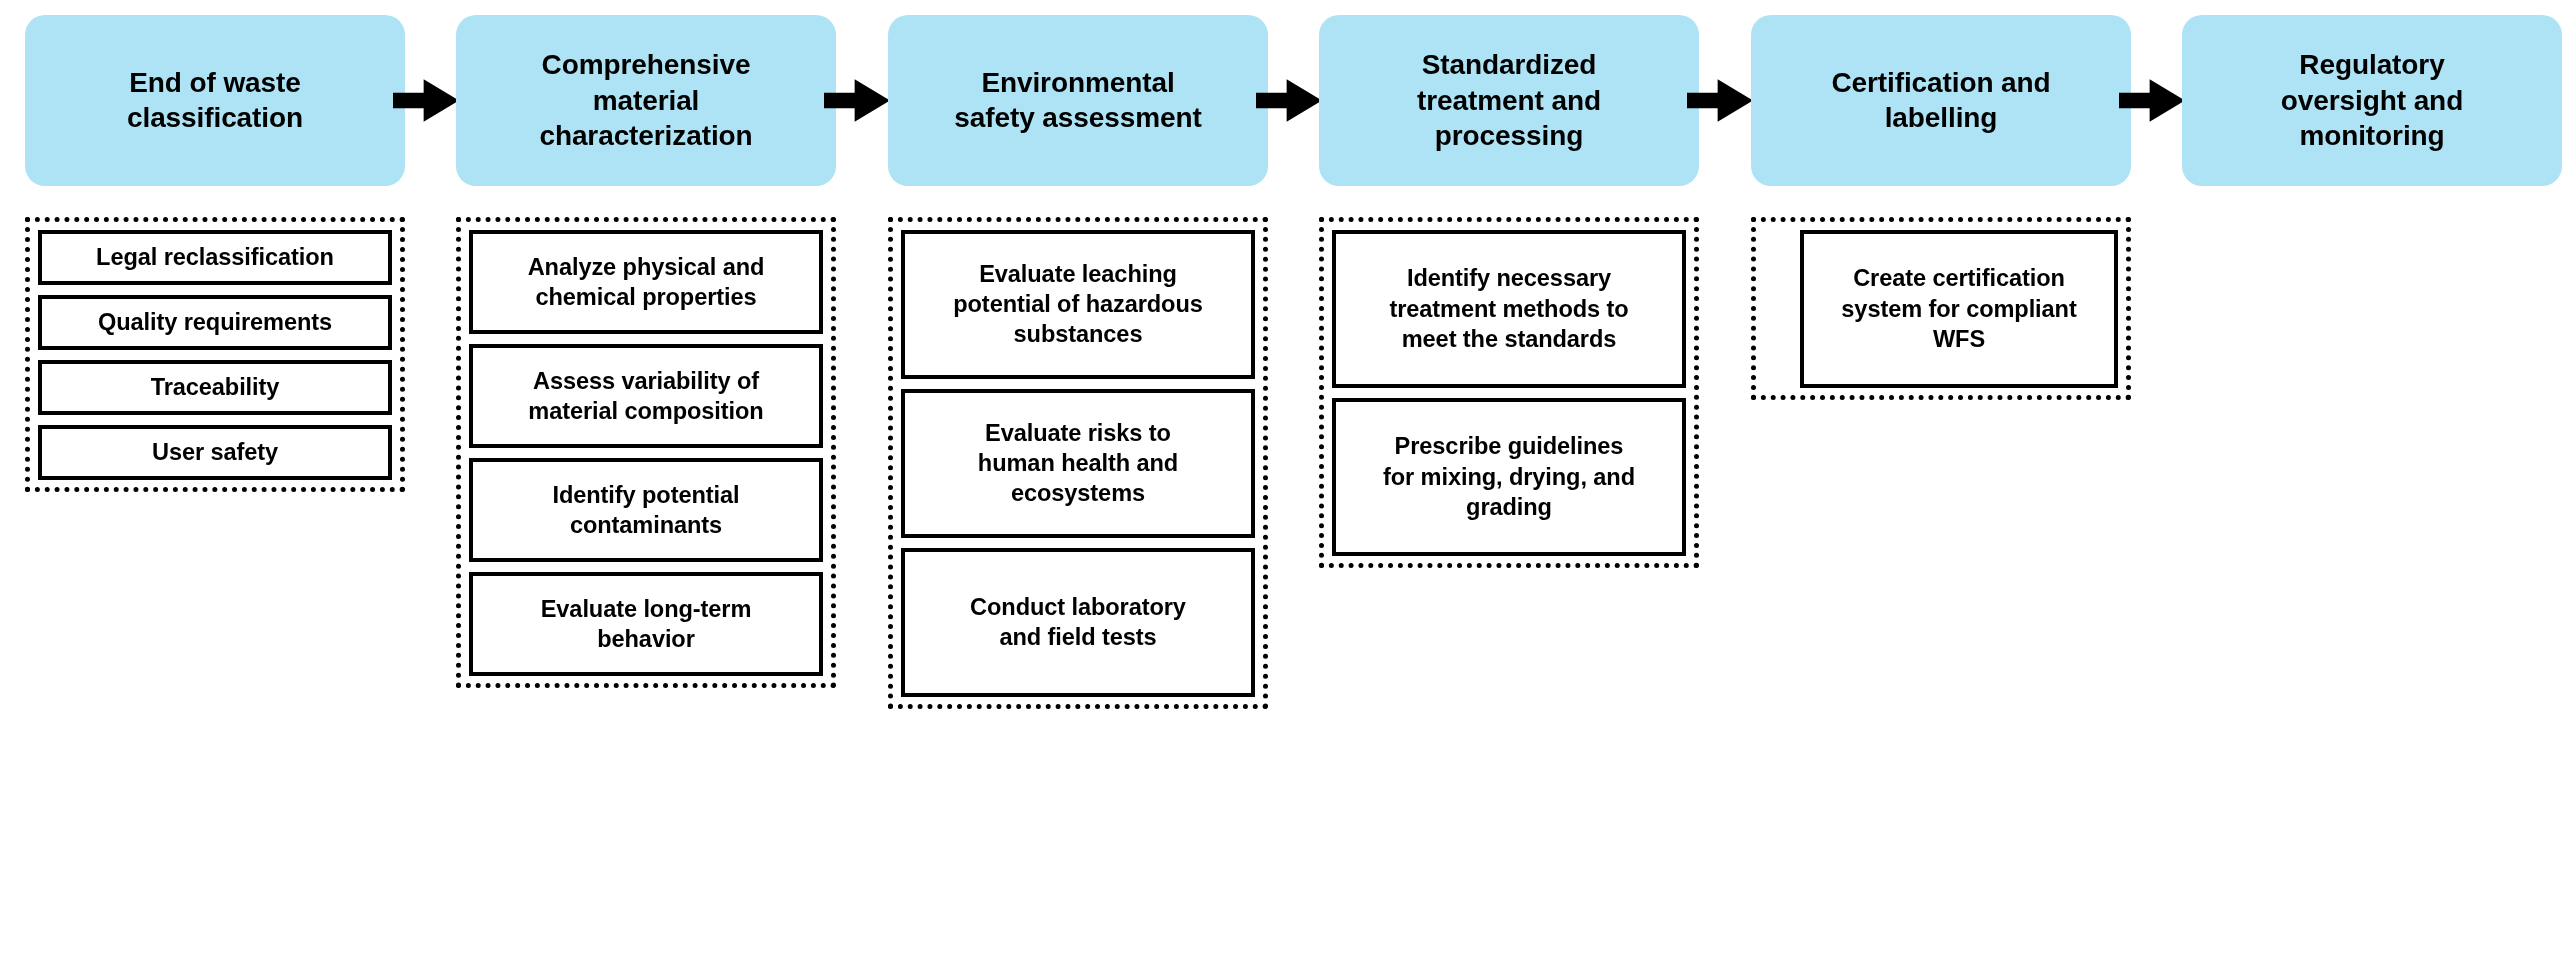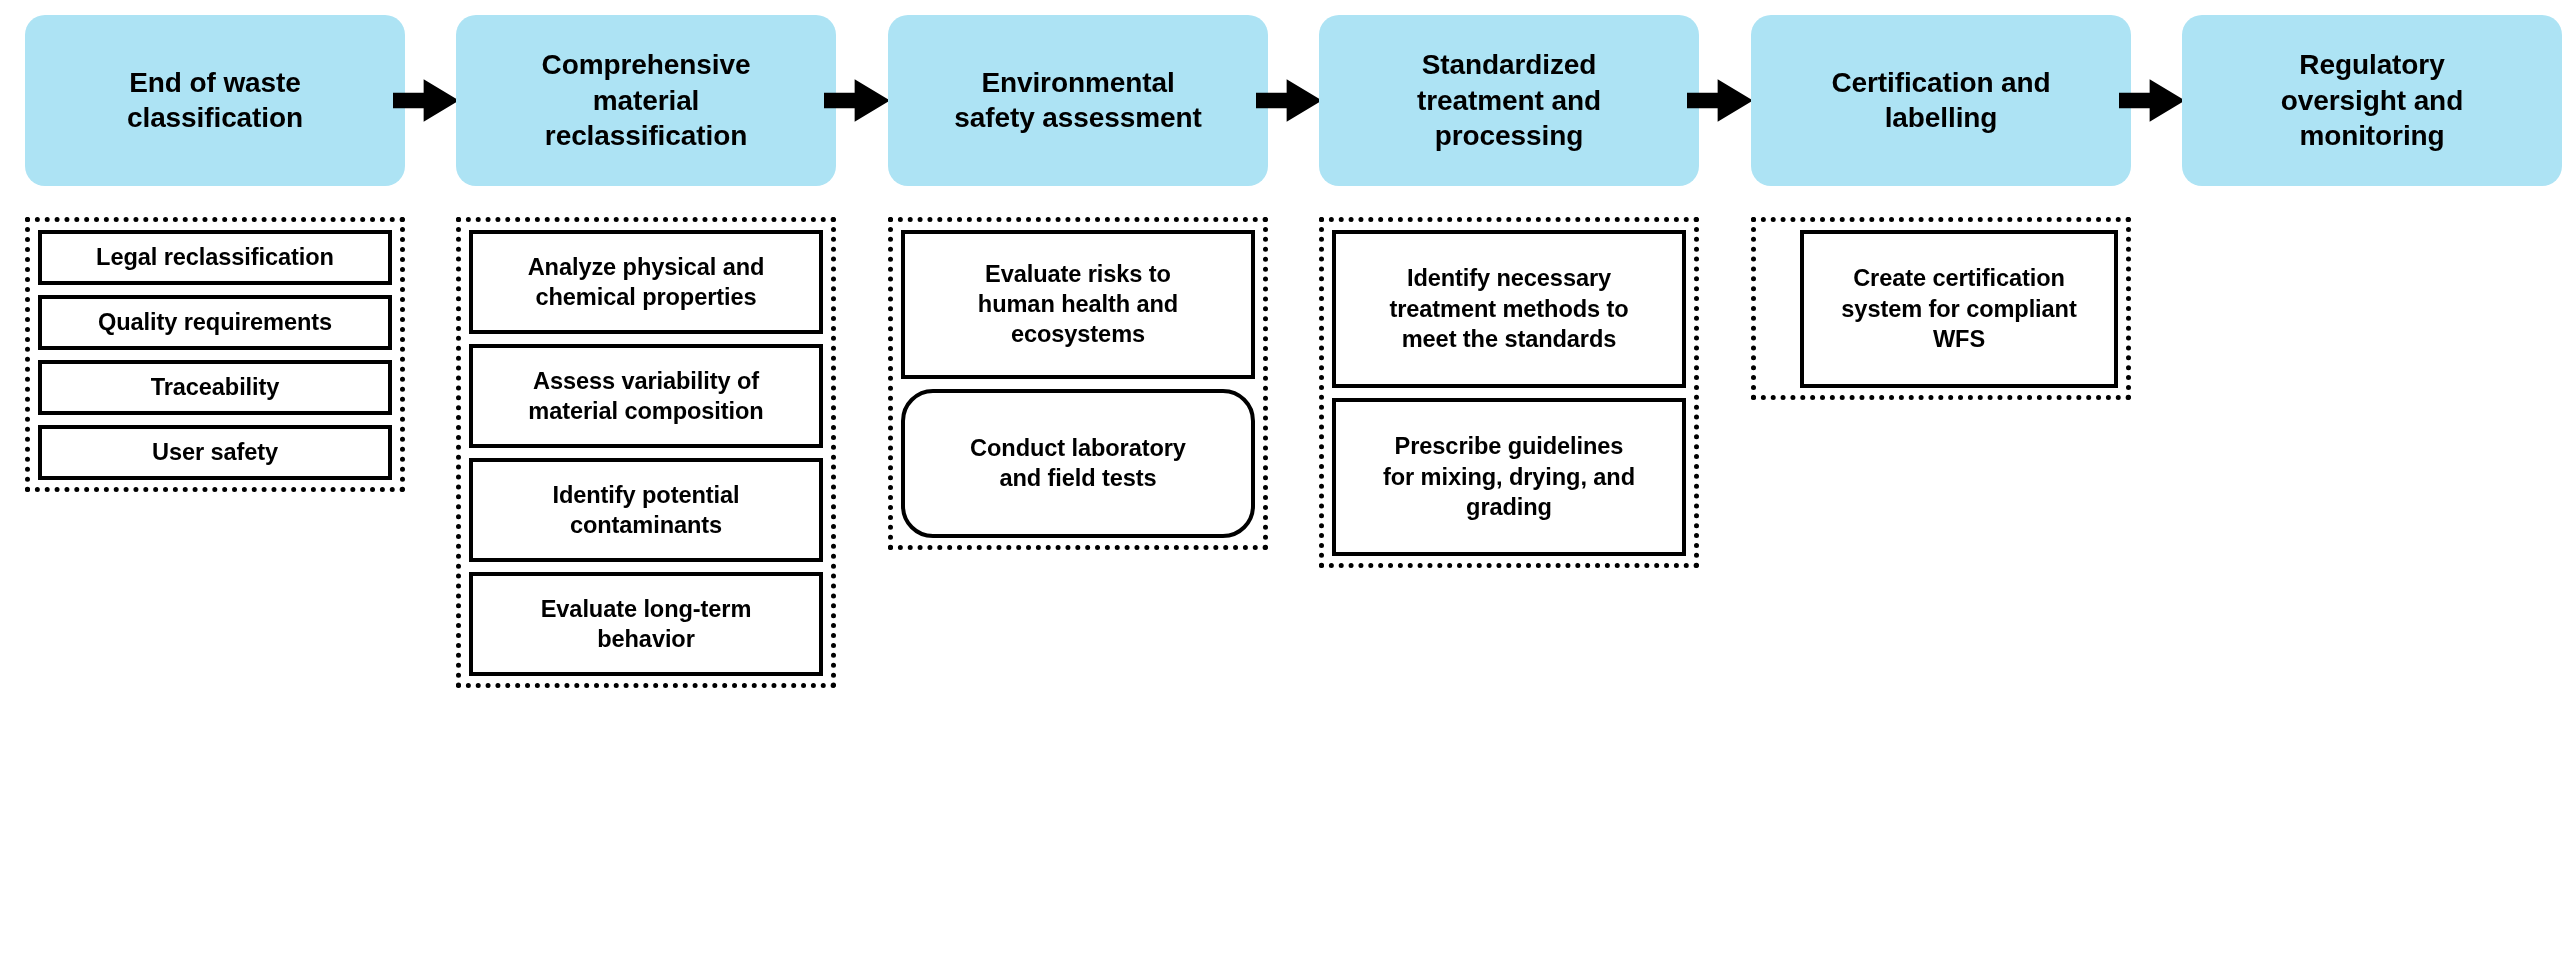--- a/index.html
+++ b/index.html
@@ -131,21 +131,21 @@
   <div class="stage-arrow" style="left:393px;">
     <svg viewBox="0 0 112 72" xmlns="http://www.w3.org/2000/svg">
       <polygon points="0,23 52,23 52,0 112,36 52,72 52,49 0,49" fill="#000000"></polygon>
     </svg>
   </div>
 
   <div class="stage-column" style="left:456px;">
     <div class="stage-header">
       <div class="stage-header-label">Comprehensive
 material
-reclassification</div>
+characterization</div>
     </div>
     <div class="detail-container" style="top:217px;">
       <div class="detail-box h-tall">
         <div class="detail-box-label">Analyze physical and
 chemical properties</div>
       </div>
       <div class="detail-box h-tall">
         <div class="detail-box-label">Assess variability of
 material composition</div>
       </div>
@@ -165,26 +165,31 @@
       <polygon points="0,23 52,23 52,0 112,36 52,72 52,49 0,49" fill="#000000"></polygon>
     </svg>
   </div>
 
   <div class="stage-column" style="left:888px;">
     <div class="stage-header">
       <div class="stage-header-label">Environmental
 safety assessment</div>
     </div>
     <div class="detail-container" style="top:217px;">
+      <div class="detail-box" style="height:149px;">
+        <div class="detail-box-label">Evaluate leaching
+potential of hazardous
+substances</div>
+      </div>
       <div class="detail-box" style="height:149px;">
         <div class="detail-box-label">Evaluate risks to
 human health and
 ecosystems</div>
       </div>
-      <div class="detail-box" style="height:149px;border-radius:32px;">
+      <div class="detail-box" style="height:149px;">
         <div class="detail-box-label">Conduct laboratory
 and field tests</div>
       </div>
     </div>
   </div>
 
   <div class="stage-arrow" style="left:1256px;">
     <svg viewBox="0 0 112 72" xmlns="http://www.w3.org/2000/svg">
       <polygon points="0,23 52,23 52,0 112,36 52,72 52,49 0,49" fill="#000000"></polygon>
     </svg>

